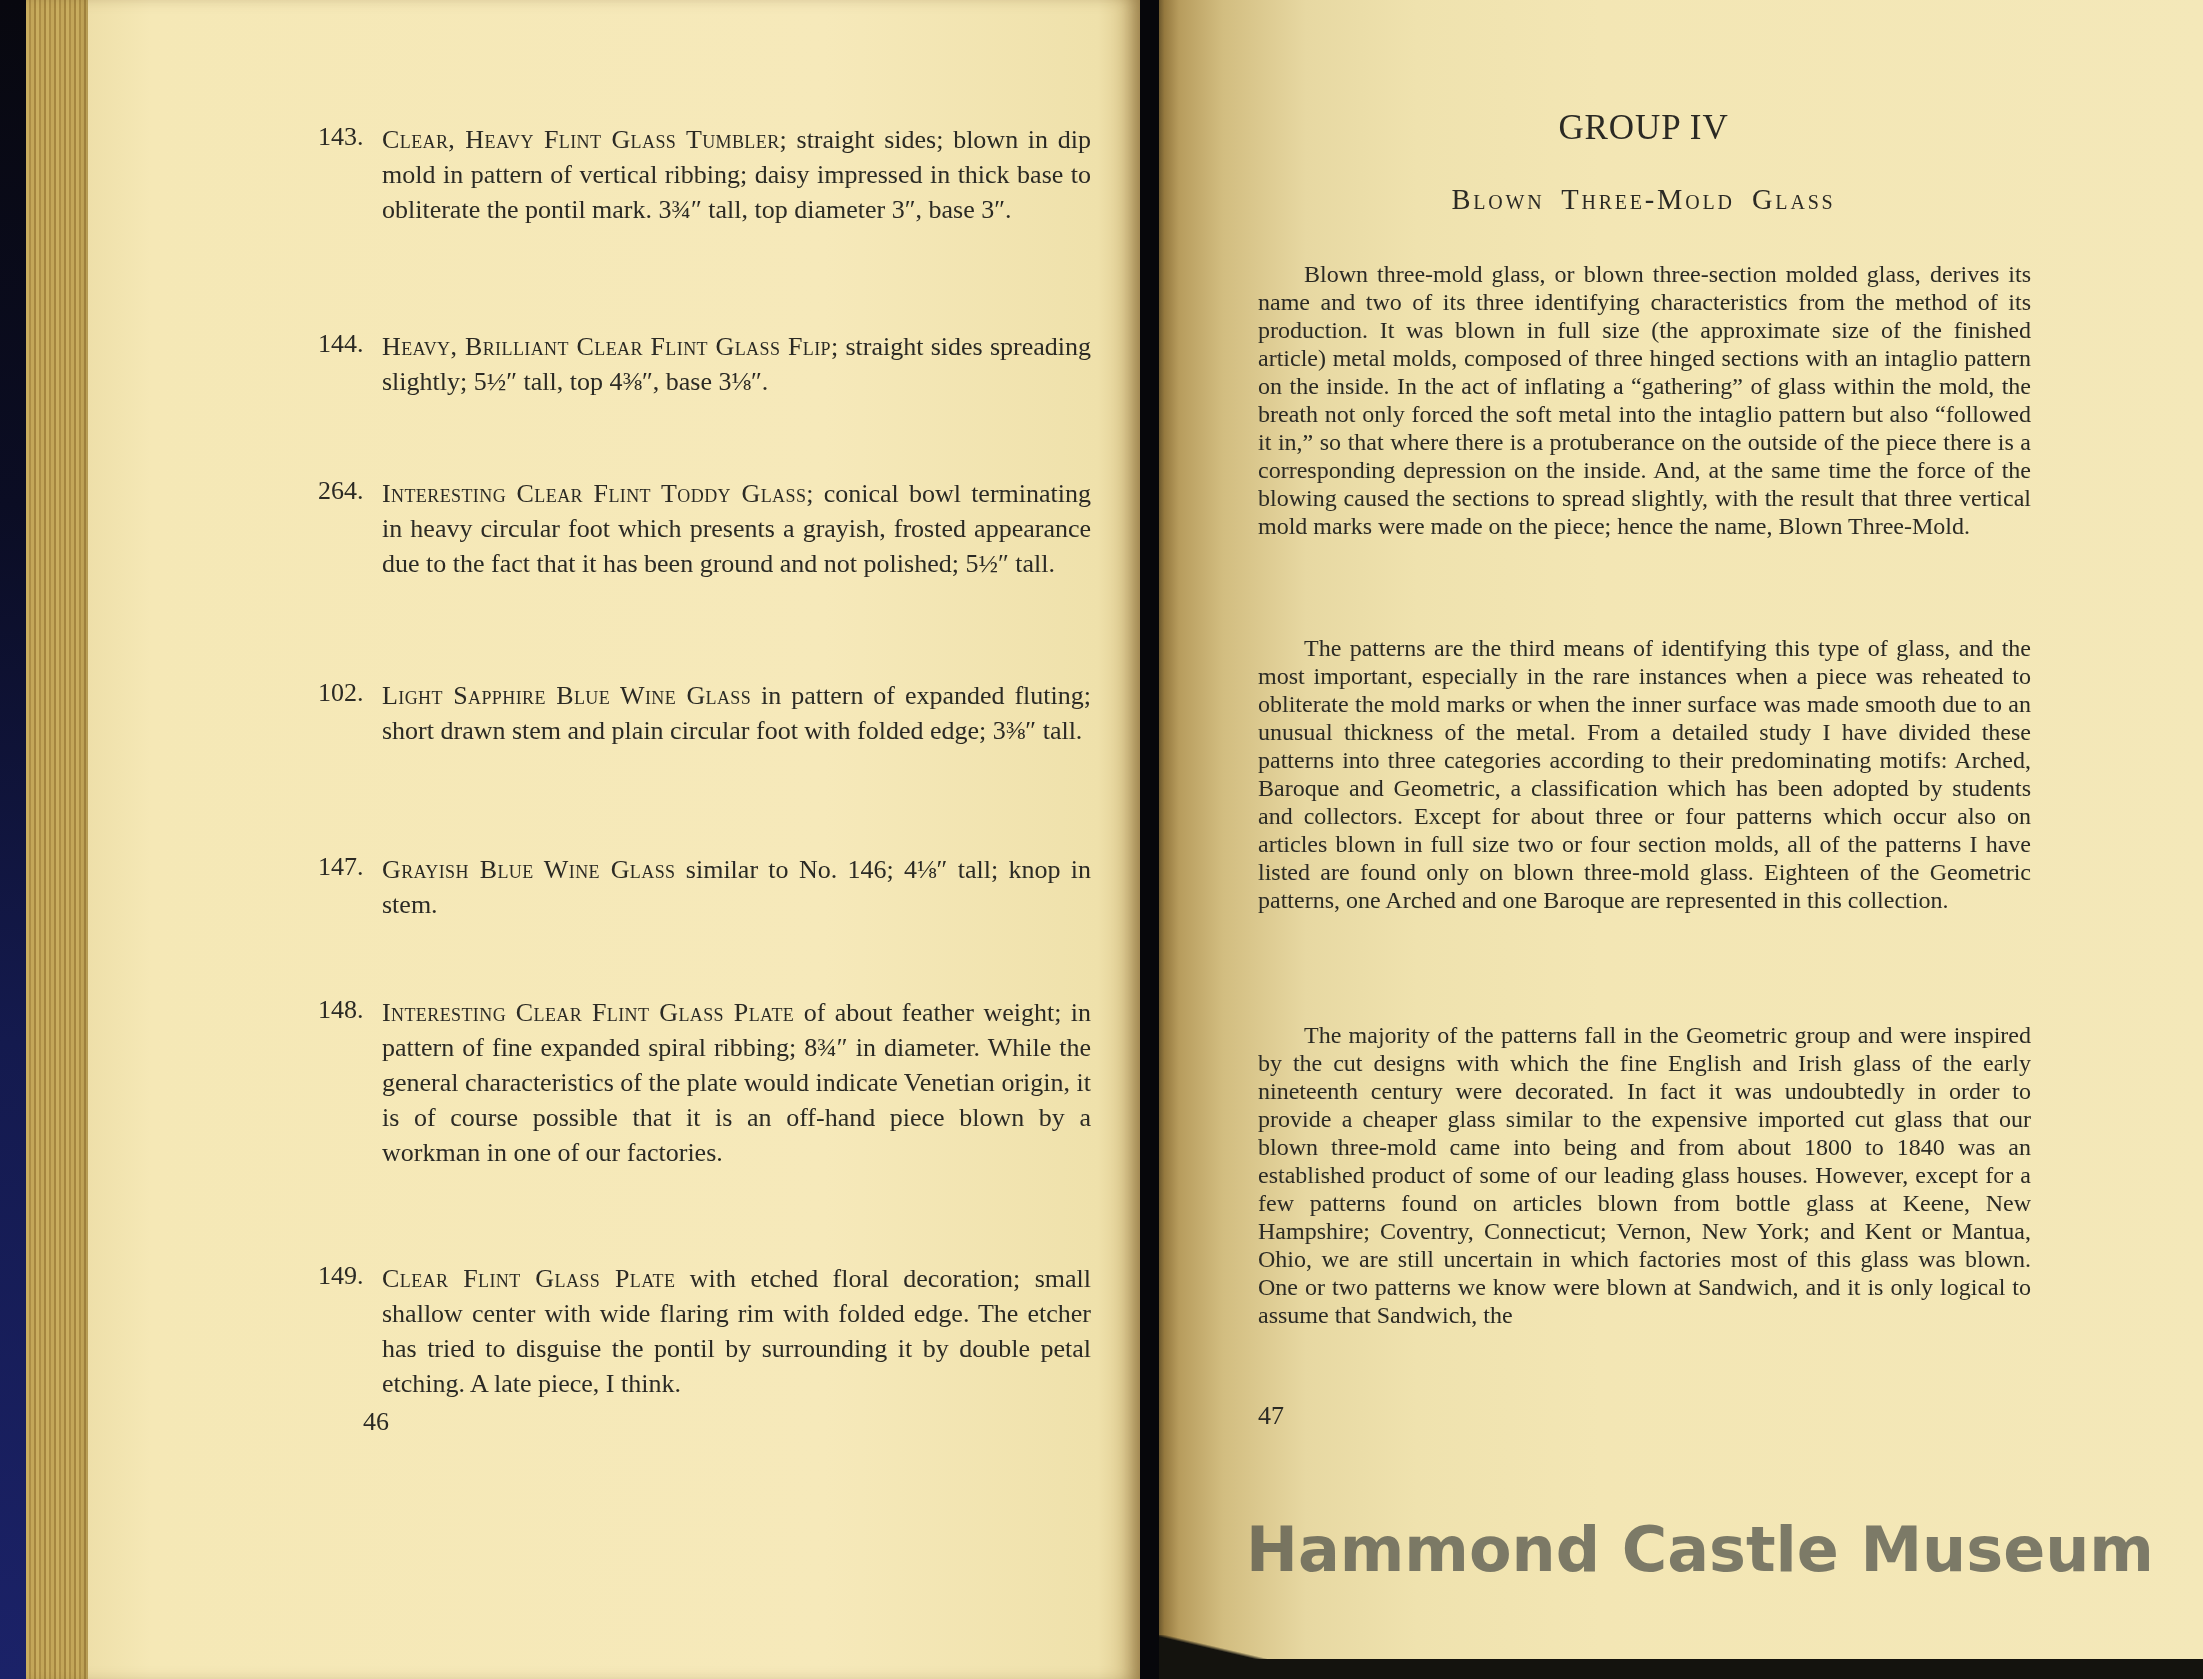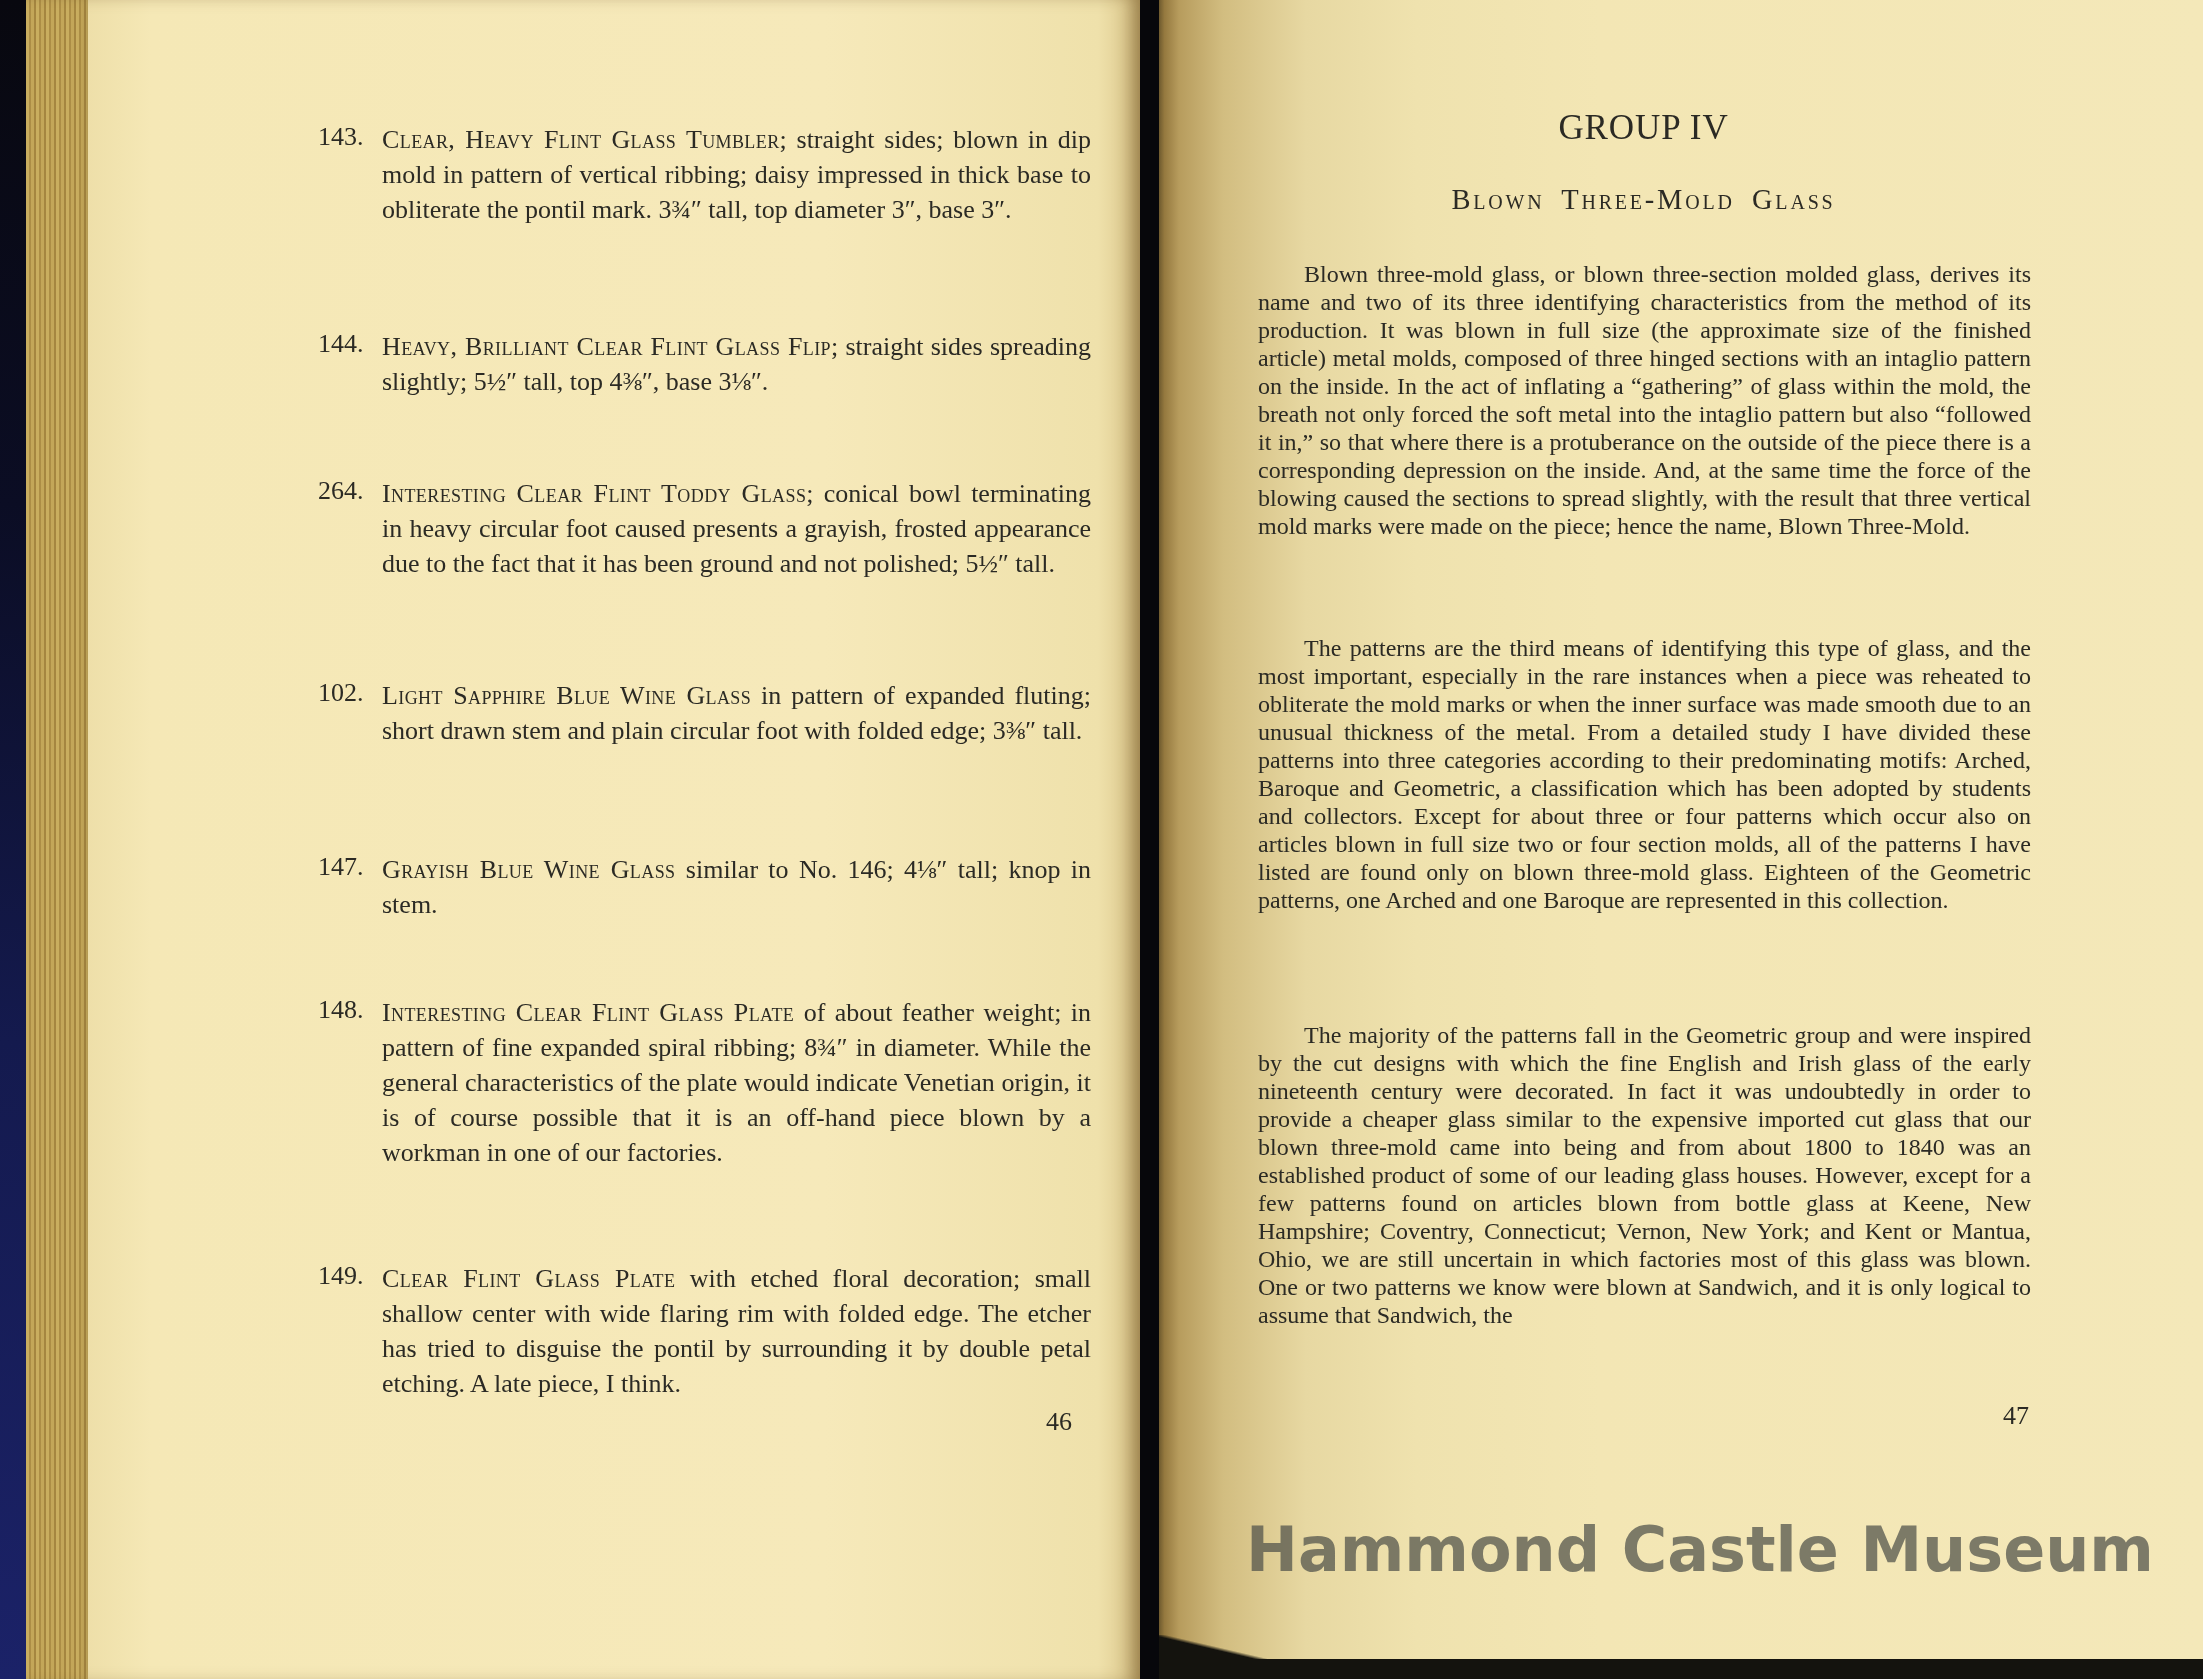--- a/index.html
+++ b/index.html
@@ -40,21 +40,21 @@
     font-size:26px;color:#2b2a24;
   }
   .item .itext{
     position:absolute;left:294px;top:0;width:709px;margin:0;
     font-size:26px;line-height:35px;color:#2b2a24;
     text-align:justify;
   }
   .sc{font-variant:small-caps;letter-spacing:0.4px;}
 
   .pagenum{
-    position:absolute;font-size:26px;color:#2b2a24;text-align:right;
+    position:absolute;font-size:26px;color:#2b2a24;text-align:left;
   }
   .pagenum.left-pn{left:275px;top:1407px;width:709px;}
 
   
   .page-right{
     position:absolute;left:1159px;top:0;width:1045px;height:1659px;
     background:linear-gradient(90deg,
       #6e5a2e 0px,#95793f 5.5px,#b79c5d 20px,#d2bd80 64px,
       #e7d8a2 147px,#efe2ae 257px,#f3e6b4 441px,#f4e8b9 100%);
   }
@@ -108,21 +108,21 @@
       <p class="itext"><span class="sc">Clear, Heavy Flint Glass Tumbler</span><span>; straight sides; blown in dip mold in pattern of vertical ribbing; daisy impressed in thick base to obliterate the pontil mark.  3¾″ tall, top diameter 3″, base 3″.</span></p>
     </div>
 
     <div class="item" style="top:329px">
       <span class="num">144.</span>
       <p class="itext"><span class="sc">Heavy, Brilliant Clear Flint Glass Flip</span><span>; straight sides spreading slightly; 5½″ tall, top 4⅜″, base 3⅛″.</span></p>
     </div>
 
     <div class="item" style="top:476px">
       <span class="num">264.</span>
-      <p class="itext"><span class="sc">Interesting Clear Flint Toddy Glass</span><span>; conical bowl terminating in heavy circular foot caused presents a grayish, frosted appearance due to the fact that it has been ground and not polished; 5½″ tall.</span></p>
+      <p class="itext"><span class="sc">Interesting Clear Flint Toddy Glass</span><span>; conical bowl terminating in heavy circular foot which presents a grayish, frosted appearance due to the fact that it has been ground and not polished; 5½″ tall.</span></p>
     </div>
 
     <div class="item" style="top:678px">
       <span class="num">102.</span>
       <p class="itext"><span class="sc">Light Sapphire Blue Wine Glass</span><span> in pattern of expanded fluting; short drawn stem and plain circular foot with folded edge; 3⅜″ tall.</span></p>
     </div>
 
     <div class="item" style="top:852px">
       <span class="num">147.</span>
       <p class="itext"><span class="sc">Grayish Blue Wine Glass</span><span> similar to No. 146; 4⅛″ tall; knop in stem.</span></p>

